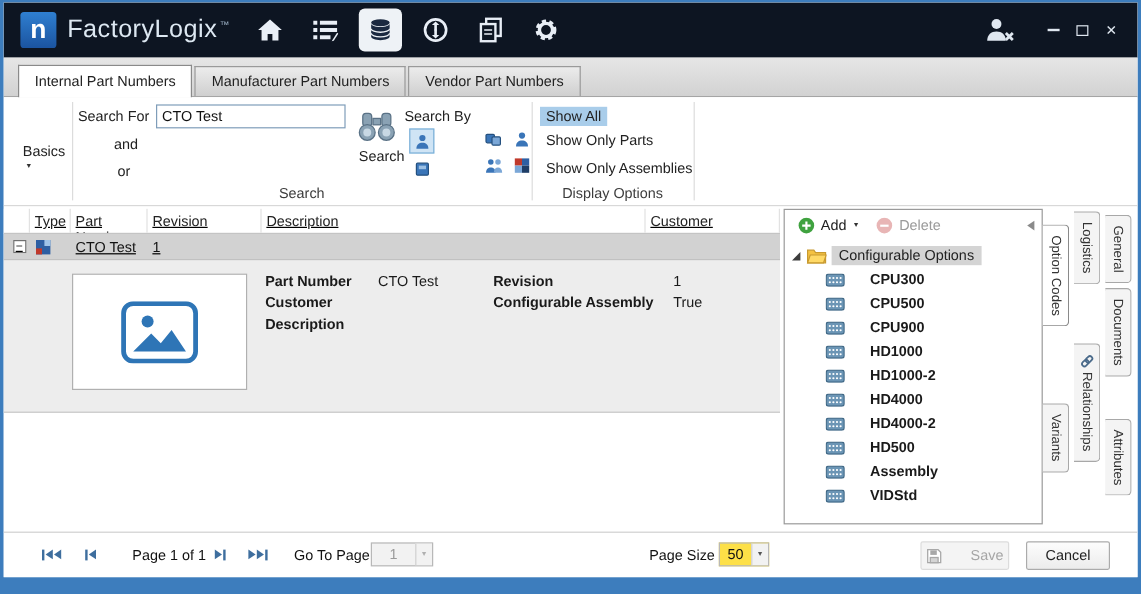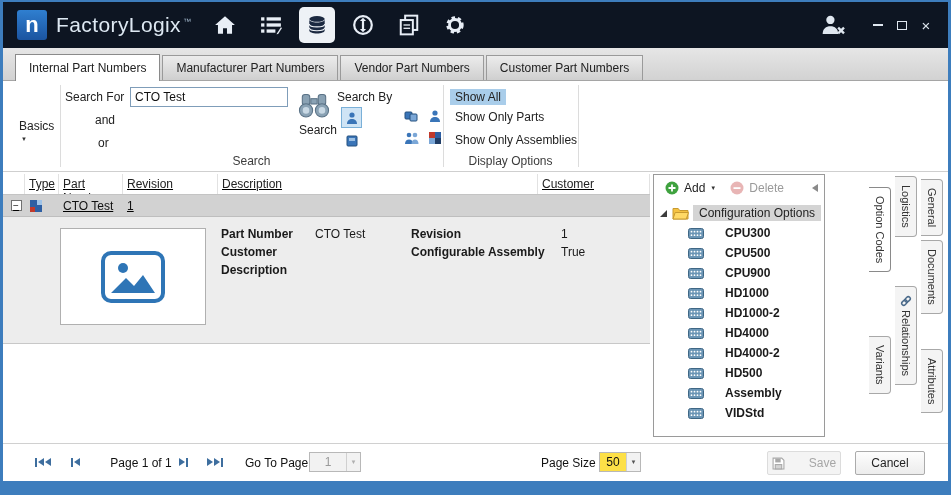--- a/index.html
+++ b/index.html
@@ -72,21 +72,21 @@
   .expbox{width:11px;height:11px;border:1px solid #707070;background:#fff;font-size:10px;line-height:9px;
           display:flex;align-items:center;justify-content:center;color:#222;cursor:pointer;}
   .detail{position:relative;height:127px;background:#ededed;border-bottom:1px solid #c8c8c8;}
   .imgbox{position:absolute;left:57px;top:11px;width:146px;height:97px;background:#fff;border:1px solid #b0b0b0;
           display:flex;align-items:center;justify-content:center;cursor:pointer;}
   .flds{position:absolute;left:218px;top:10px;display:grid;grid-template-columns:94px 96px 150px 60px;
         grid-auto-rows:18px;font-size:12px;color:#1a1a1a;}
   .flds .b{font-weight:bold;}
 
   
-  .opts{position:absolute;left:650px;top:2px;width:172px;height:263px;border:1px solid #9a9a9a;background:#fff;overflow:hidden;}
+  .opts{position:absolute;left:650px;top:2px;width:216px;height:263px;border:1px solid #9a9a9a;background:#fff;overflow:hidden;}
   .opts-toolbar{height:26px;display:flex;align-items:center;padding-left:4px;position:relative;}
   .tool-btn{display:flex;align-items:center;gap:5px;border:none;background:transparent;font-size:12px;color:#222;
             padding:3px 7px;cursor:pointer;}
   .tool-btn .dd{font-size:6px;color:#333;}
   .tool-btn.disabled{color:#9a9a9a;}
   .tool-btn.disabled svg{opacity:.65;}
   .collapse-tri{position:absolute;right:6px;top:9px;width:0;height:0;border-top:4px solid transparent;
                 border-bottom:4px solid transparent;border-right:6px solid #8a8a8a;cursor:pointer;}
   .tree{padding-top:2px;}
   .troot{height:20px;display:flex;align-items:center;padding-left:6px;cursor:pointer;}
@@ -237,21 +237,20 @@
       <button class="winctl">
           <span>×</span>
         </button>
     </div>
   </div>
 
   <div class="tabstrip">
     <div class="ptab active">Internal Part Numbers</div>
     <div class="ptab">Manufacturer Part Numbers</div>
     <div class="ptab">Vendor Part Numbers</div>
-    <div class="ptab">Customer Part Numbers</div>
   </div>
 
   <div class="ribbon">
     <div class="basics">
       <span>Basics</span>
       <span class="dd">▼</span>
     </div>
     <div class="vsep" style="left:57px"></div>
 
     <span class="rlbl" style="left:62px;top:9px">Search For</span>
@@ -400,21 +399,21 @@
         </button>
         <span class="collapse-tri"></span>
       </div>
       <div class="tree">
         <div class="troot">
           <span class="texp"></span>
           <svg width="17" height="14" viewBox="0 0 17 14">
               <path d="M1 2.5 h5.2 l1.5 2 H16 v8.5 H1 Z" fill="#f5c242" stroke="#c89a30"></path>
               <path d="M3.2 6.5 h13.3 l-2.2 6.5 H1 Z" fill="#ffd966" stroke="#c89a30"></path>
             </svg>
-          <span class="lab">Configuration Options</span>
+          <span class="lab">Configurable Options</span>
         </div>
         <div class="titem">
             <svg width="16" height="11">
               <use href="#i-oc"></use>
             </svg>
             <span>CPU300</span>
           </div>
         <div class="titem">
             <svg width="16" height="11">
               <use href="#i-oc"></use>

